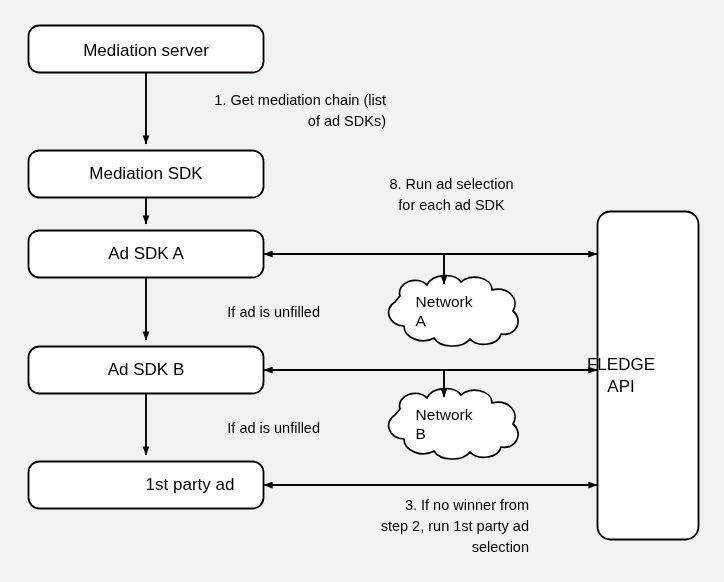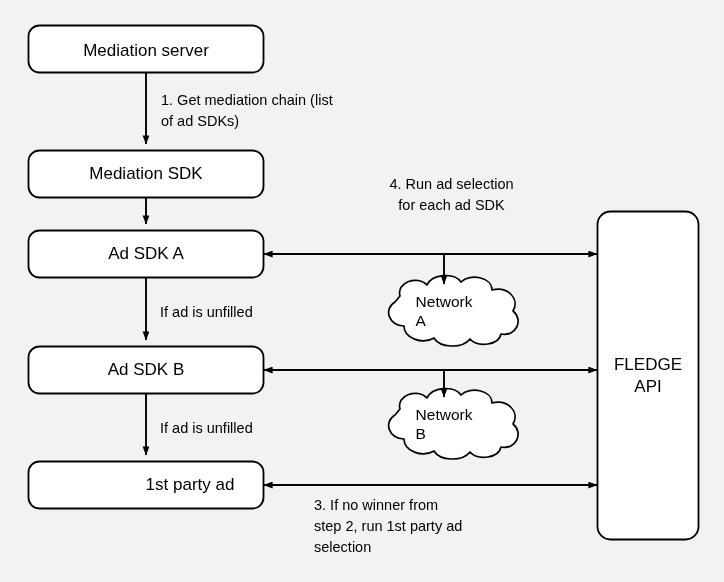--- a/index.html
+++ b/index.html
@@ -32,21 +32,21 @@
     font-size: 17px;
     color: #000000;
     line-height: 1.25;
     pointer-events: none;
   }
   .edge-label {
     position: absolute;
     font-size: 14.5px;
     color: #000000;
     line-height: 1.45;
-    text-align: left;
+    text-align: right;
     pointer-events: none;
     white-space: pre-line;
   }
   .cloud-label {
     position: absolute;
     display: flex;
     align-items: center;
     justify-content: center;
     text-align: left;
     font-size: 15.5px;
@@ -129,33 +129,33 @@
   <div class="node-label" style="left:28px; top:25px; width:236px; height:52px;">Mediation server</div>
 
   <div class="node-label" style="left:28px; top:150px; width:236px; height:48px;">Mediation SDK</div>
 
   <div class="node-label" style="left:28px; top:346px; width:236px; height:48px;">Ad SDK B</div>
 
   <div class="node-label" style="left:28px; top:230px; width:236px; height:48px;">Ad SDK A</div>
 
   <div class="node-label" style="left:28px; top:461px; width:236px; height:48px;padding-left:44px;">1st party ad</div>
 
-  <div class="node-label" style="left:597px; top:211px; width:102px; height:329px; white-space:pre-line;">FLEDGE
+  <div class="node-label" style="left:570px; top:211px; width:102px; height:329px; white-space:pre-line;">FLEDGE
 API</div>
 
   <div class="cloud-label" style="left:386px; top:288px; width:116px; height:48px;">Network
 A</div>
 
   <div class="cloud-label" style="left:386px; top:401px; width:116px; height:48px;">Network
 B</div>
 
   <div class="edge-label" style="left:161px; top:90px; width:225px;">1. Get mediation chain (list
 of ad SDKs)</div>
 
-  <div class="edge-label" style="left:364px; top:174px; width:175px; text-align:center;">4. Run ad selection
+  <div class="edge-label" style="left:364px; top:174px; width:175px; text-align:center;">8. Run ad selection
 for each ad SDK</div>
 
   <div class="edge-label" style="left:160px; top:302px; width:160px;">If ad is unfilled</div>
 
   <div class="edge-label" style="left:160px; top:418px; width:160px;">If ad is unfilled</div>
 
   <div class="edge-label" style="left:275px; top:495px; width:215px;margin-left:39px;">3. If no winner from
 step 2, run 1st party ad
 selection</div>
 

